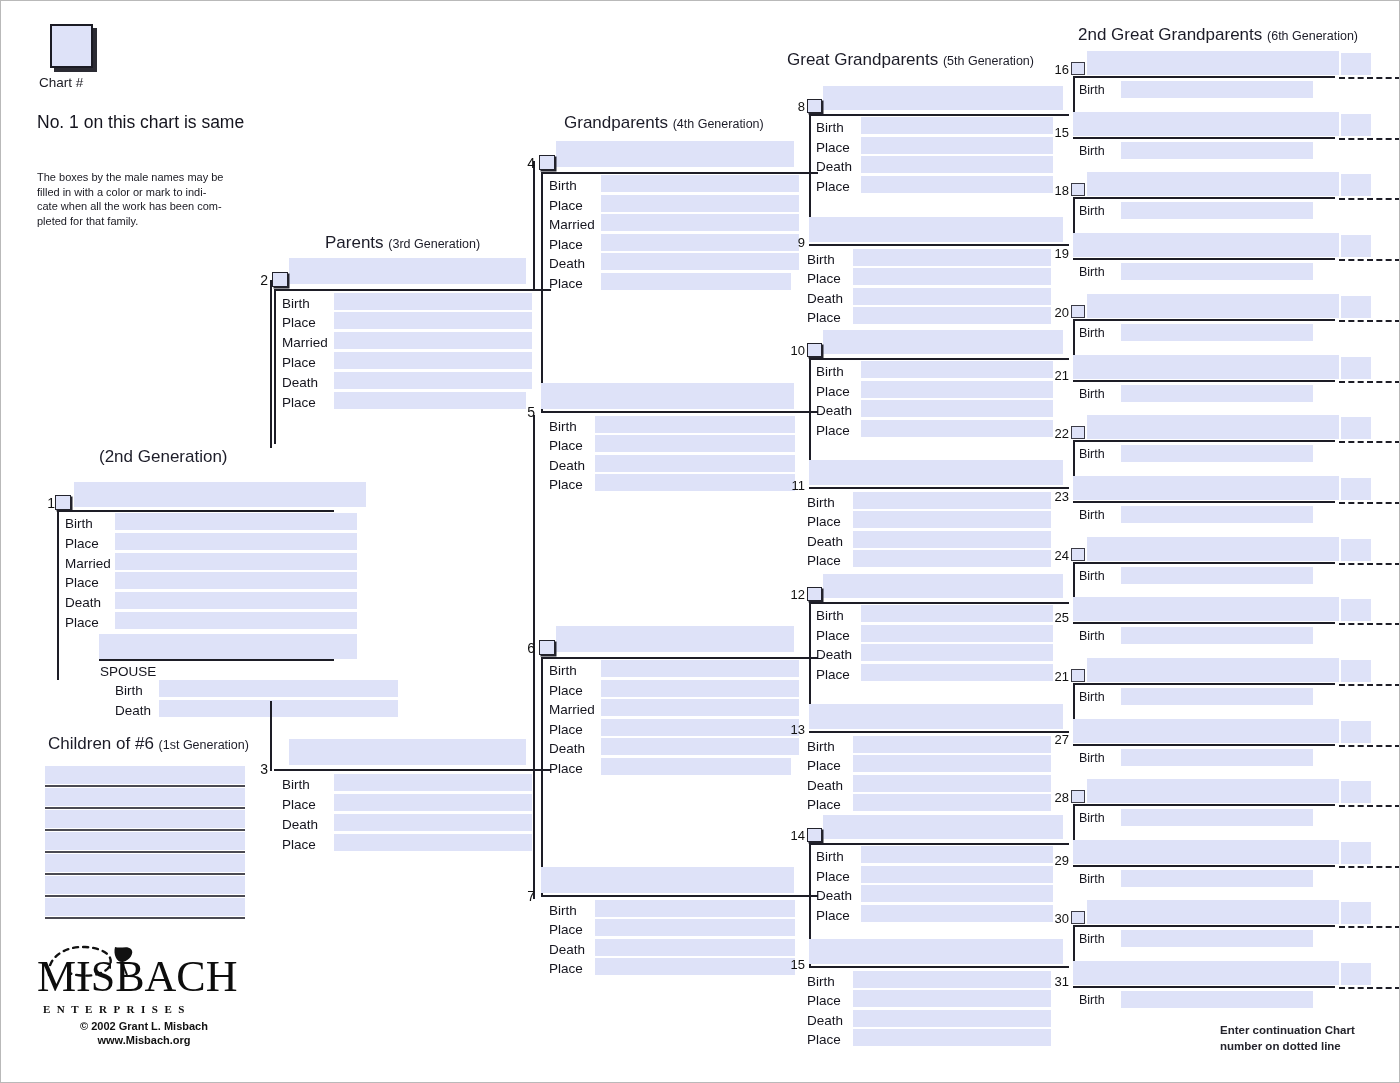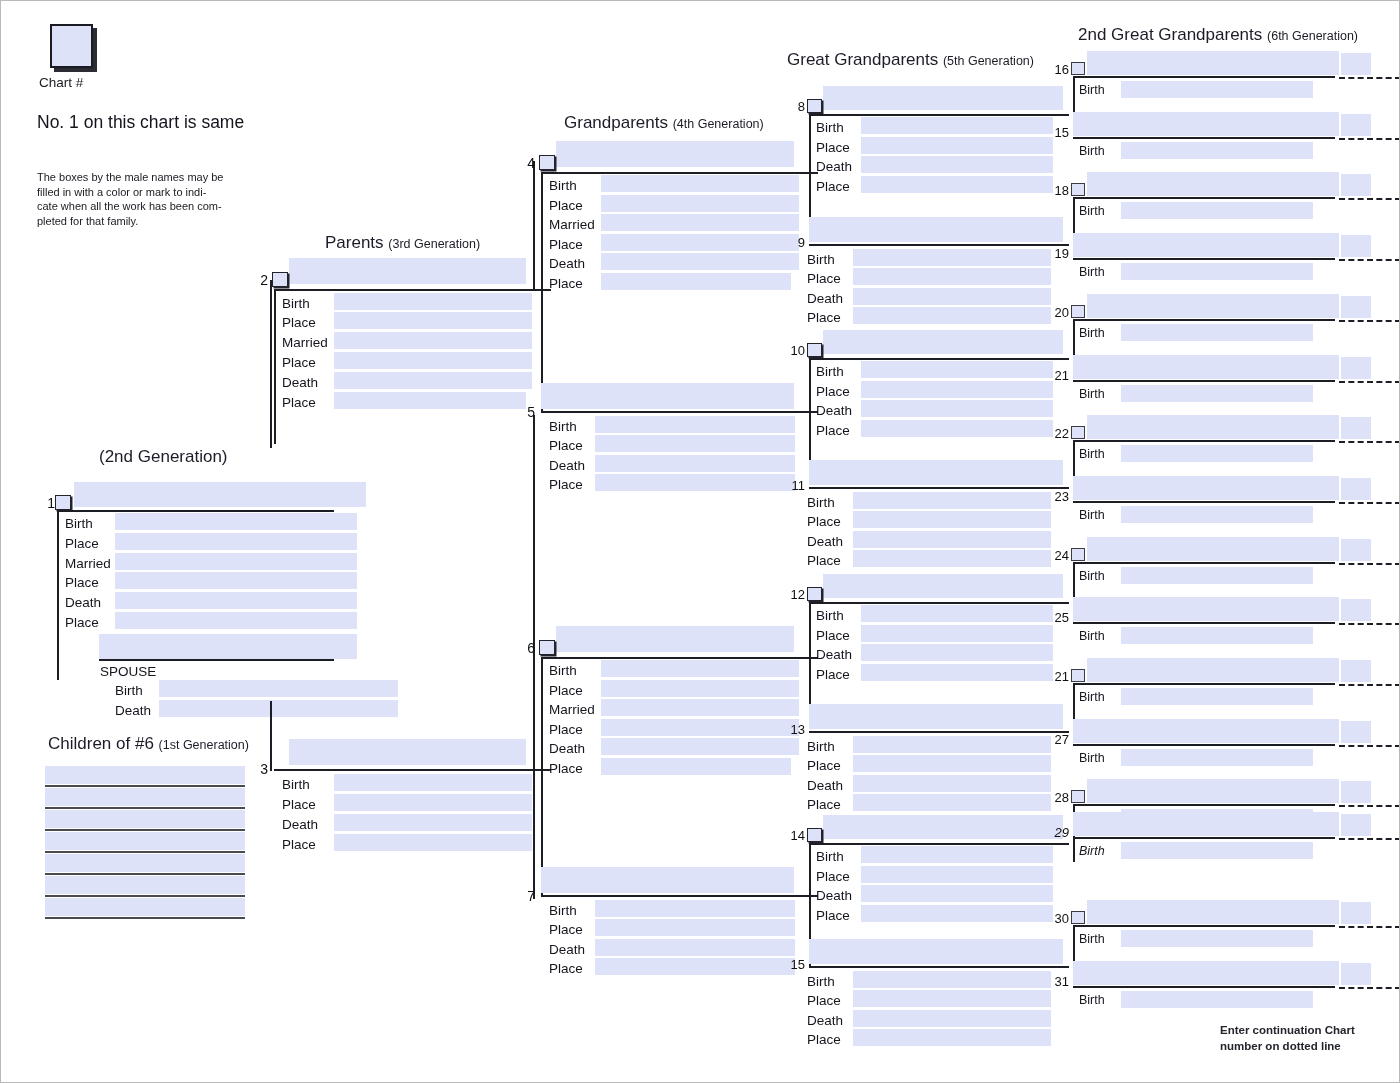--- a/index.html
+++ b/index.html
@@ -156,20 +156,32 @@
       <div class="abs childrule" style="left:0;top:85px;width:200px;height:2px;"></div>
       <div class="abs fill" style="left:0;top:88px;width:200px;height:18px;"></div>
       <div class="abs childrule" style="left:0;top:107px;width:200px;height:2px;"></div>
       <div class="abs fill" style="left:0;top:110px;width:200px;height:18px;"></div>
       <div class="abs childrule" style="left:0;top:129px;width:200px;height:2px;"></div>
       <div class="abs fill" style="left:0;top:132px;width:200px;height:18px;"></div>
       <div class="abs childrule" style="left:0;top:151px;width:200px;height:2px;"></div>
     </div>
   </div>
 
+  <div class="abs" style="left:36px;top:940px;width:230px;height:105px;">
+
+    <svg class="abs" style="left:6px;top:0px;" width="96" height="40" viewBox="0 0 96 40">
+      <path d="M6 34 C4 18, 20 5, 42 6 C62 7, 72 16, 66 26 C60 35, 40 37, 26 32" fill="none" stroke="#111" stroke-width="2.4" stroke-dasharray="5 5" stroke-linecap="round"></path>
+      <path d="M72 6 C78 8, 84 4, 88 8 C92 12, 86 20, 80 21 C74 22, 70 14, 72 6 Z" fill="#111"></path>
+      <path d="M79 21 L84 34" stroke="#111" stroke-width="2" fill="none"></path>
+    </svg>
+    <div class="abs logoword" style="left:0px;top:14px;">MISBACH</div>
+    <div class="abs logosub" style="left:6px;top:62px;">ENTERPRISES</div>
+    <div class="abs cpy" style="left:-8px;top:78px;width:230px;">© 2002 Grant L. Misbach</div>
+    <div class="abs cpy" style="left:-8px;top:92px;width:230px;">www.Misbach.org</div>
+  </div>
 
   <div class="abs" style="left:255px;top:257px;width:290px;height:160px;">
     <div class="abs fill" style="left:33px;top:0px;width:237px;height:26px;"></div>
     <div class="abs num" style="left:-6px;top:14px;width:18px;">2</div>
     <div class="abs mbox" style="left:16px;top:14px;width:16px;height:15px;"></div>
     <div class="abs hline" style="left:18px;top:31px;width:277px;height:2px;"></div>
     <div class="abs vline" style="left:18px;top:31px;width:2px;height:155px;"></div>
 
     <div class="abs lbl" style="left:26px;top:39px;">Birth</div>
     <div class="abs fill" style="left:78px;top:35px;width:198px;height:17px;"></div>
@@ -533,21 +545,21 @@
     <div class="abs fill" style="left:272px;top:2px;width:30px;height:22px;"></div>
     <div class="abs num-s" style="left:-22px;top:11px;width:22px;">28</div>
     <div class="abs mbox-lite" style="left:2px;top:11px;width:14px;height:13px;"></div>
     <div class="abs hline" style="left:4px;top:25px;width:262px;height:2px;"></div>
     <div class="abs dotline" style="left:270px;top:26px;width:62px;"></div>
     <div class="abs vline" style="left:4px;top:25px;width:2px;height:58px;"></div>
     <div class="abs lblsm" style="left:10px;top:33px;">Birth</div>
     <div class="abs fill" style="left:52px;top:30px;width:192px;height:17px;"></div>
   </div>
 
-  <div class="abs" style="left:1068px;top:811px;width:330px;height:56px;font-style:italic;">
+  <div class="abs" style="left:1068px;top:839px;width:330px;height:56px;">
     <div class="abs fill" style="left:4px;top:0px;width:266px;height:24px;"></div>
     <div class="abs fill" style="left:272px;top:2px;width:30px;height:22px;"></div>
     <div class="abs num-s" style="left:-22px;top:13px;width:22px;">29</div>
     <div class="abs hline" style="left:4px;top:25px;width:262px;height:2px;"></div>
     <div class="abs dotline" style="left:270px;top:26px;width:62px;"></div>
     <div class="abs lblsm" style="left:10px;top:33px;">Birth</div>
     <div class="abs fill" style="left:52px;top:30px;width:192px;height:17px;"></div>
   </div>
 
   <div class="abs" style="left:1068px;top:899px;width:330px;height:56px;">

